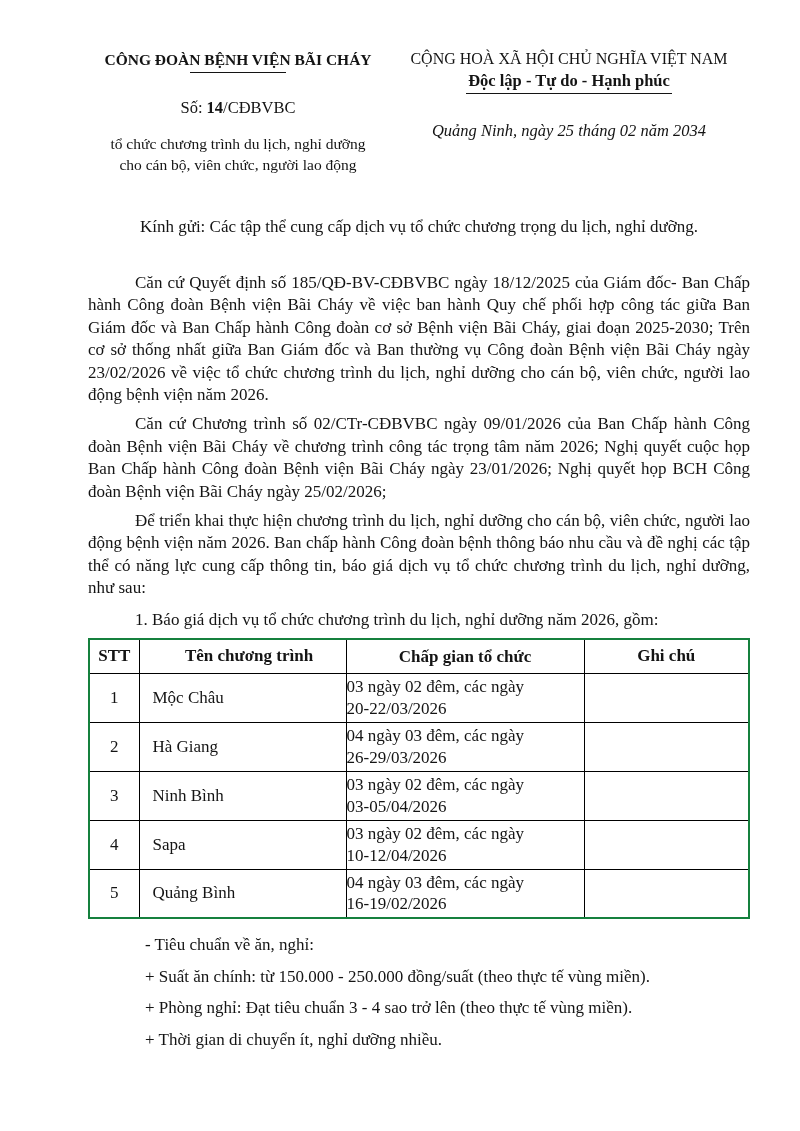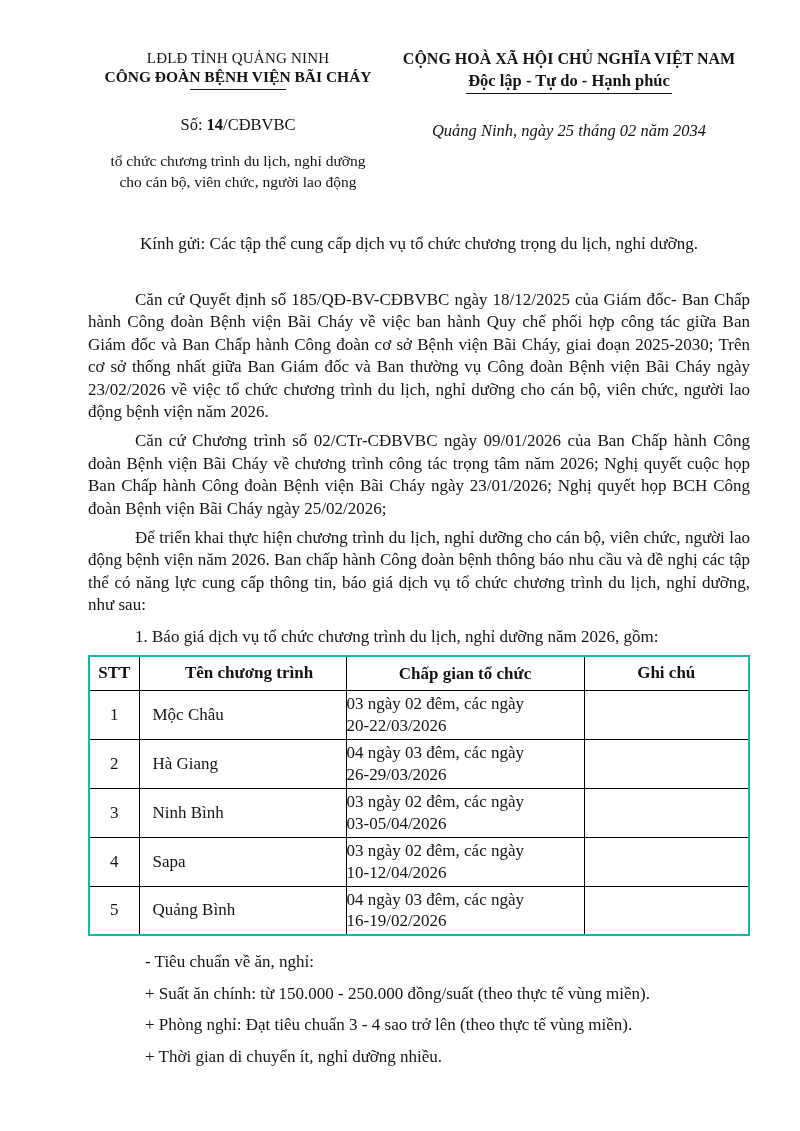--- a/index.html
+++ b/index.html
@@ -13,38 +13,38 @@
   .page { width: 800px; height: 1131px; padding: 50px 52px 0 88px; }
   .content { width: 662px; }
 
   
   .head { display: flex; }
   .head-left { width: 300px; text-align: center; }
   .head-right { flex: 1; text-align: center; }
   .org-parent { font-size: 15px; letter-spacing: .2px; }
   .org-name { font-size: 15.5px; font-weight: bold; margin-top: 1px; }
   .org-underline { width: 96px; border-top: 1.2px solid #141414; margin: 3px auto 0; height: 0; }
-  .national-title { font-size: 16px; font-weight: bold; }
+  .national-title { font-size: 16px; font-weight: normal; }
   .national-motto { display: inline-block; font-size: 16.5px; font-weight: bold; margin-top: 3px;
                     padding: 0 2px 2px; border-bottom: 1.2px solid #141414; }
   .doc-number { margin-top: 25px; font-size: 16.5px; }
   .doc-number .num { font-weight: bold; font-family: Liberation Serif, serif; }
   .place-date { margin-top: 27px; font-size: 16.5px; font-style: italic; }
   .subject { margin-top: 15px; font-size: 15.5px; line-height: 21px; }
 
   
   .recipient { margin-top: 42px; text-align: center; font-size: 17px; }
   .paras { margin-top: 35px; }
   .para { font-size: 17px; line-height: 22.4px; text-align: justify; text-indent: 47px; }
   .para + .para { margin-top: 7px; }
   .section-title { margin-top: 9px; font-size: 17px; line-height: 22.4px; text-indent: 47px; }
 
   
   table.programs { border-collapse: collapse; margin-top: 7px; width: 660px;
-                   border: 2px solid #14b8a6; table-layout: fixed; }
+                   border: 2px solid #15803d; table-layout: fixed; }
   table.programs th, table.programs td { border: 1px solid #000; font-size: 17px; vertical-align: middle; }
   table.programs th { font-weight: bold; text-align: center; height: 34px; }
   table.programs td { height: 49px; }
   .c-stt  { width: 50px;  text-align: center; }
   .c-name { width: 207px; text-align: left; padding-left: 13px; }
   .c-time { width: 238px; text-align: left; line-height: 21.5px; }
   .c-note { width: 165px; }
 
   
   .standards { margin-top: 16px; padding-left: 57px; }
@@ -52,21 +52,20 @@
   .standards .line + .line { margin-top: 11.5px; }
 </style>
 </head>
 <body>
 
 <div class="page">
   <div class="content">
 
     <div class="head">
       <div class="head-left">
-        <div class="org-parent">LĐLĐ TỈNH QUẢNG NINH</div>
         <div class="org-name">CÔNG ĐOÀN BỆNH VIỆN BÃI CHÁY</div>
         <div class="org-underline"></div>
         <div class="doc-number"><span>Số: </span><span class="num">14</span><span>/CĐBVBC</span></div>
         <div class="subject">
           <div>tổ chức chương trình du lịch, nghỉ dưỡng</div>
           <div>cho cán bộ, viên chức, người lao động</div>
         </div>
       </div>
       <div class="head-right">
         <div class="national-title">CỘNG HOÀ XÃ HỘI CHỦ NGHĨA VIỆT NAM</div>

